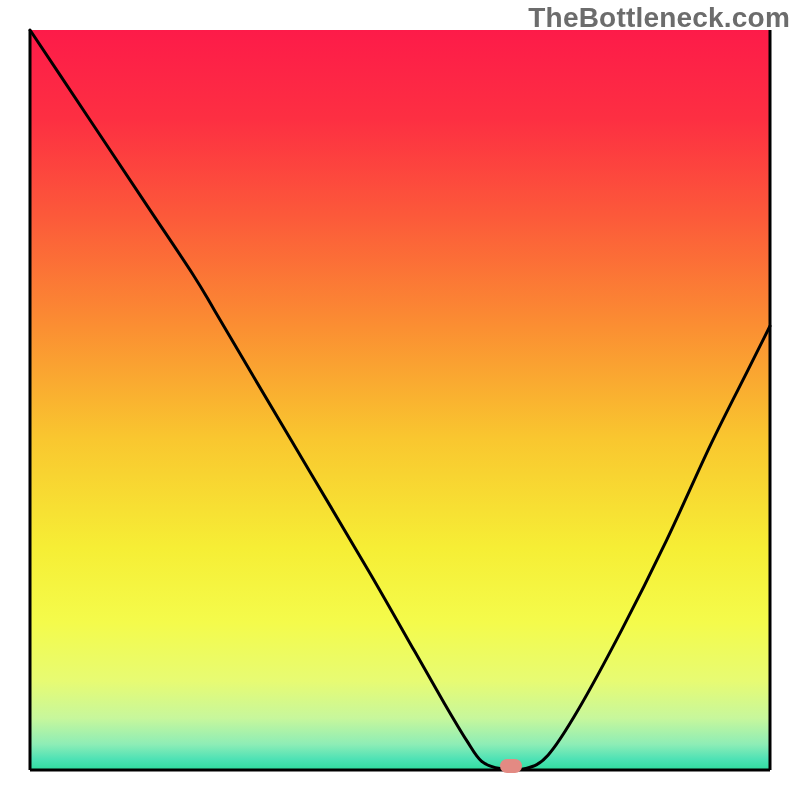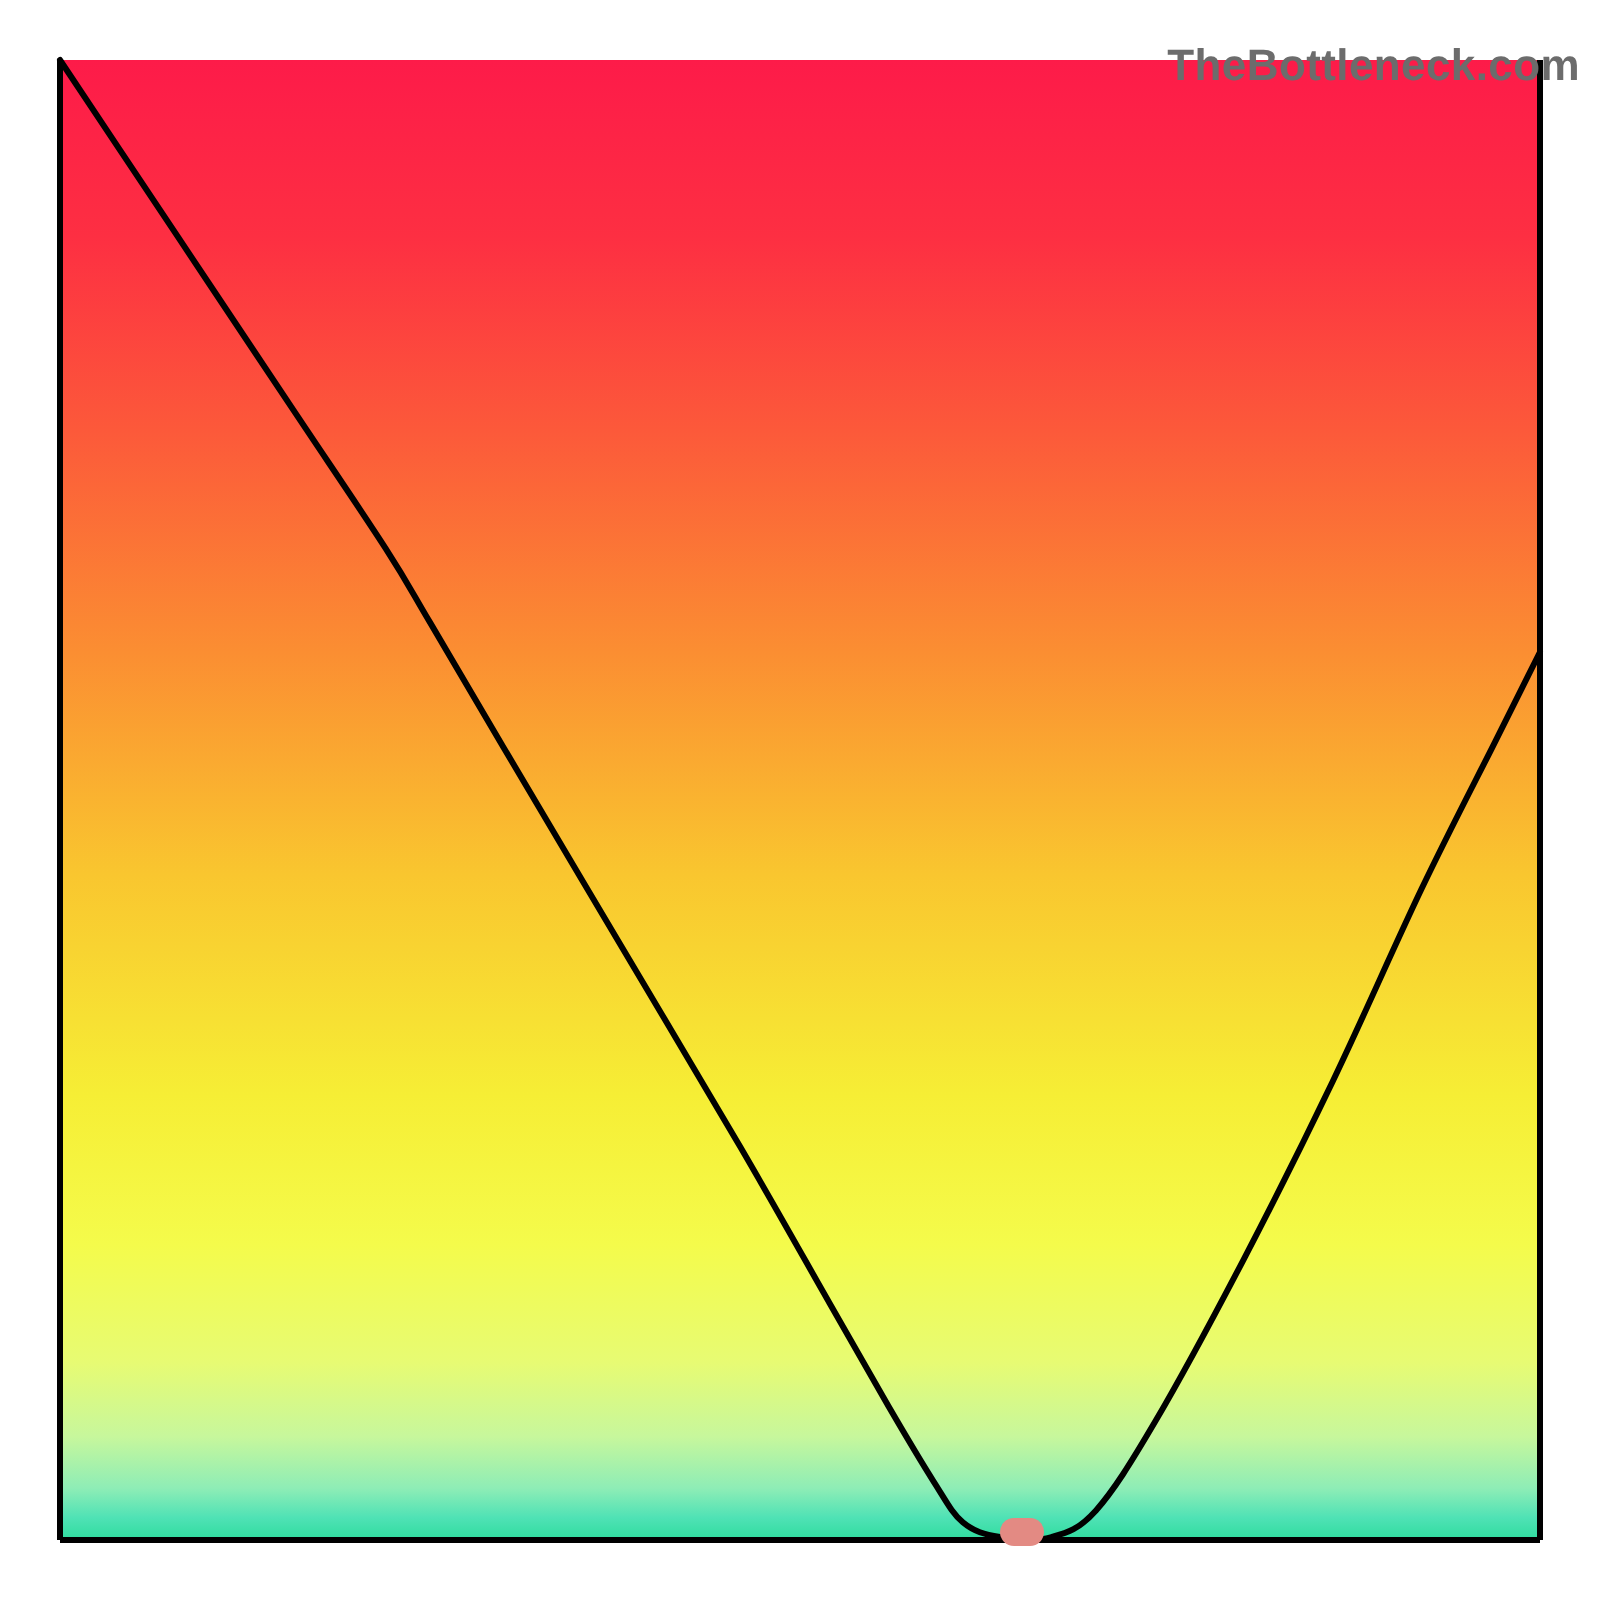--- a/index.html
+++ b/index.html
@@ -11,23 +11,23 @@
     background: #fff;
     font-family: Arial, Helvetica, sans-serif;
   }
   .chart-wrap {
     position: relative;
     width: 800px;
     height: 800px;
   }
   .watermark {
     position: absolute;
-    top: 20px;
+    top: 2px;
     right: 10px;
-    font-size: 22px;
+    font-size: 28px;
     font-weight: 600;
     color: #6c6c6c;
     letter-spacing: 0.2px;
     user-select: none;
   }
   svg {
     position: absolute;
     left: 0;
     top: 0;
   }

